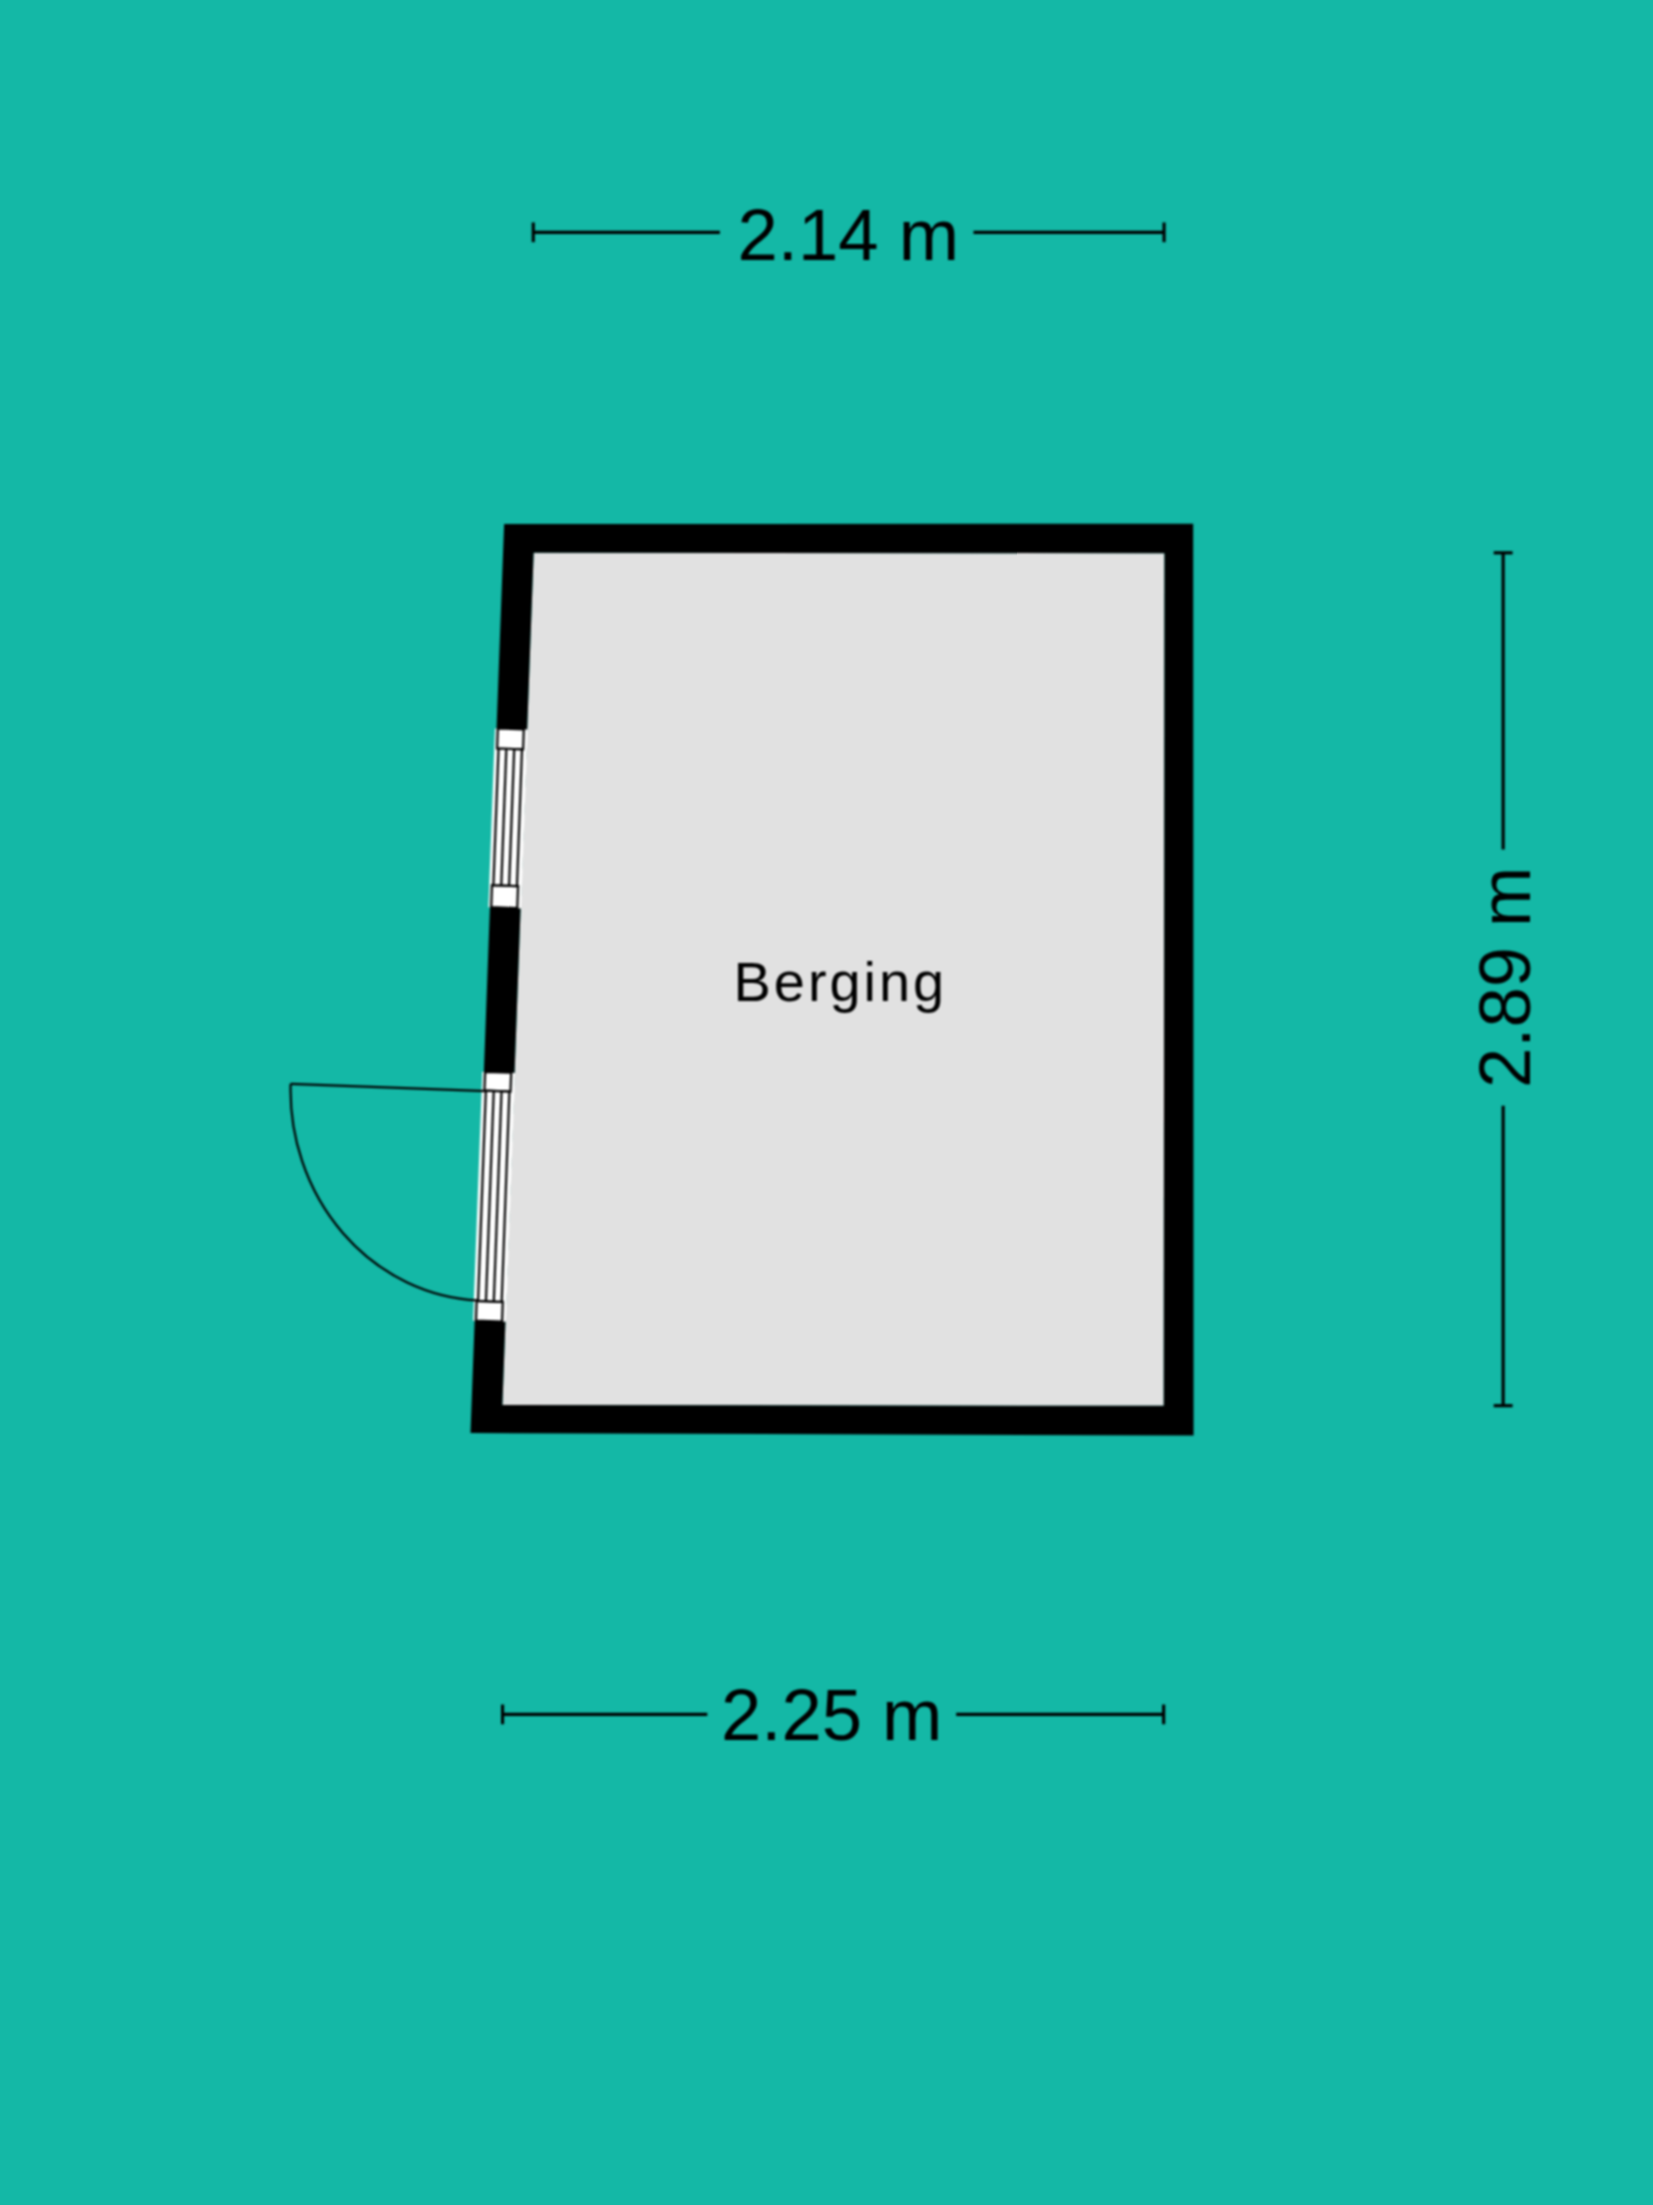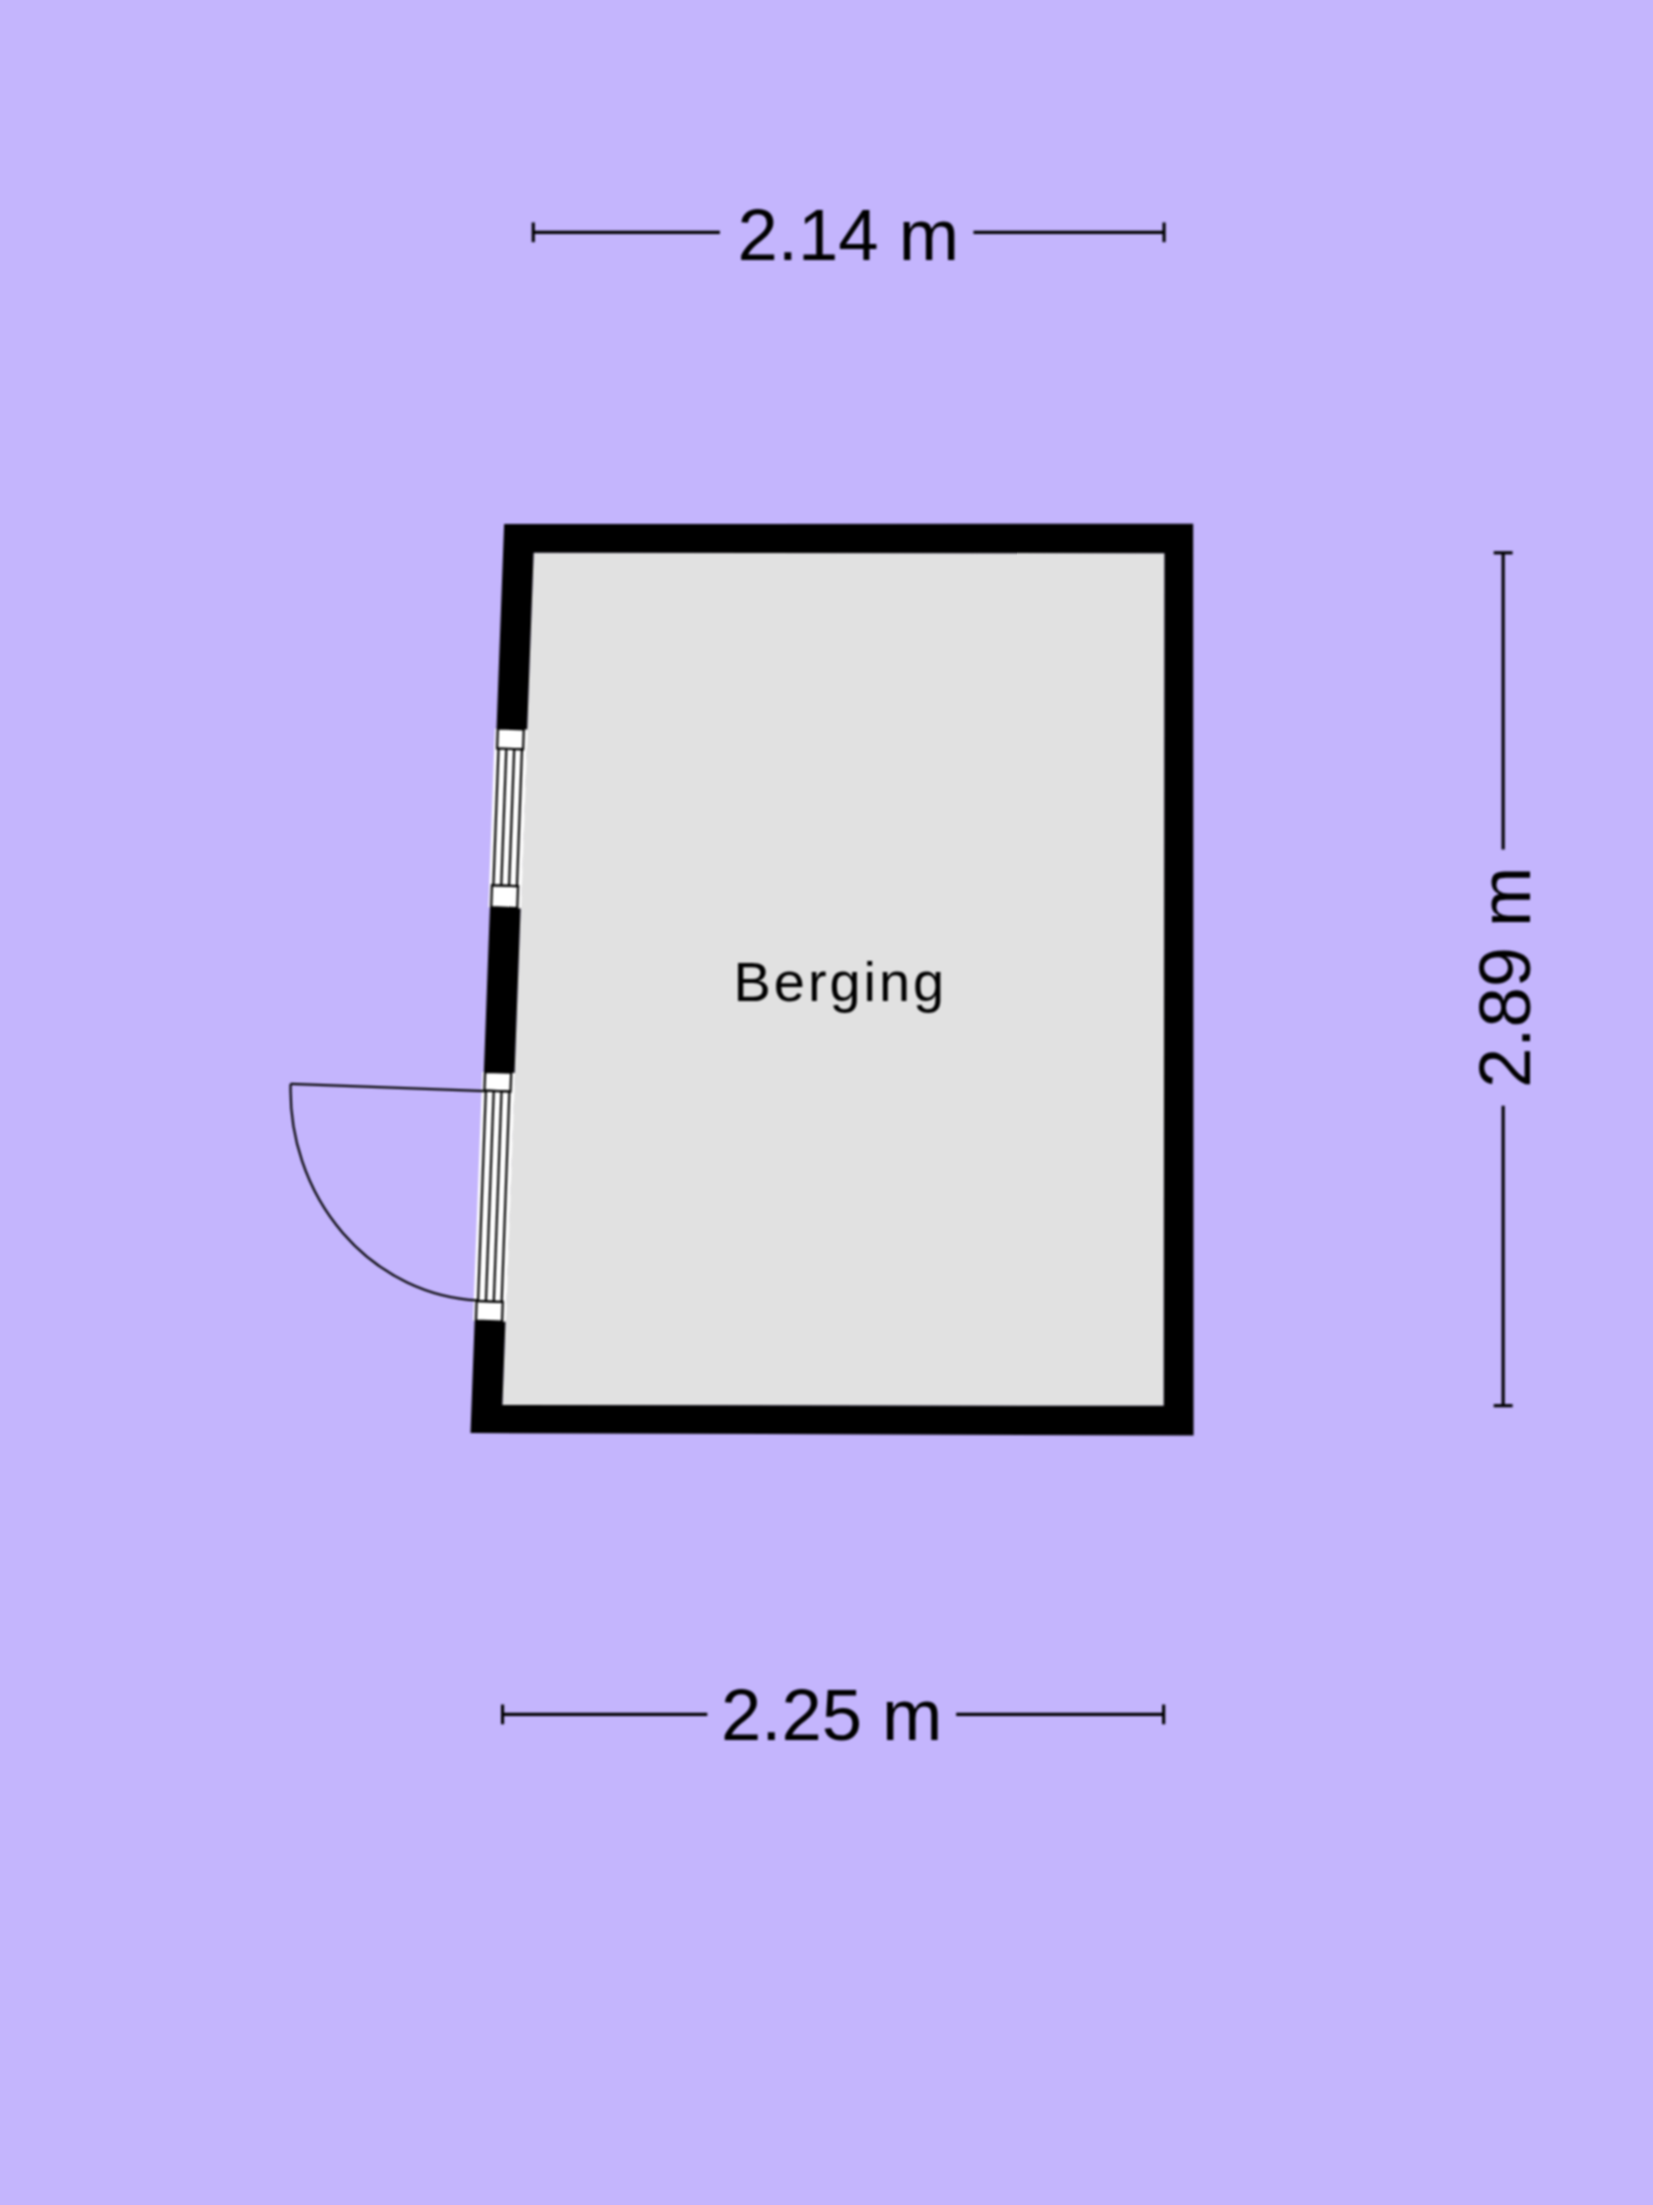--- a/index.html
+++ b/index.html
@@ -1,16 +1,16 @@
 <!DOCTYPE html>
 <html style="font-size:12.6px"><head>
 <meta charset="utf-8">
 <style>
   html,body{margin:0;padding:0;background:#ffffff;}
-  .page{position:relative;width:1654px;height:2205px;background:#c4b5fd;overflow:hidden;}
+  .page{position:relative;width:1654px;height:2205px;background:#14b8a6;overflow:hidden;}
   svg{position:absolute;left:0;top:0;}
   text{font-family:"Liberation Sans", sans-serif;fill:#000000;}
 </style>
 </head>
 <body>
 <div class="page">
 <svg width="1654" height="2205" viewBox="0 0 2100 2800" style="filter:blur(0.9px)">
 
   <polygon points="677.5,702.0 1478.5,702.5 1477.6,1785.2 637.8,1784.0" fill="#e1e1e1"></polygon>
 

